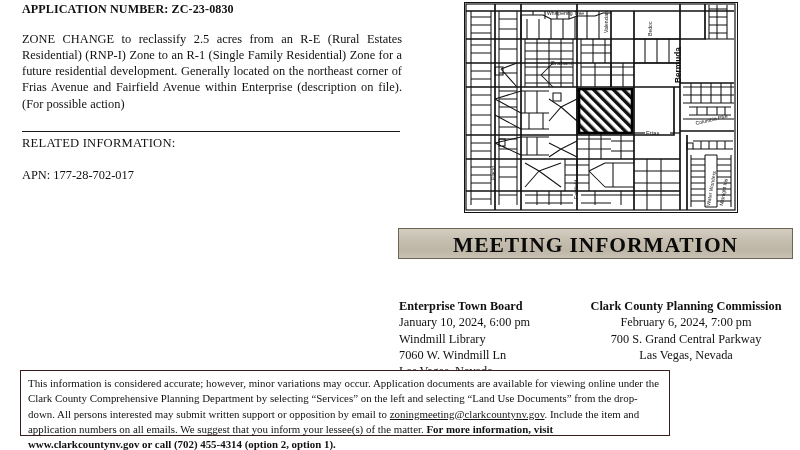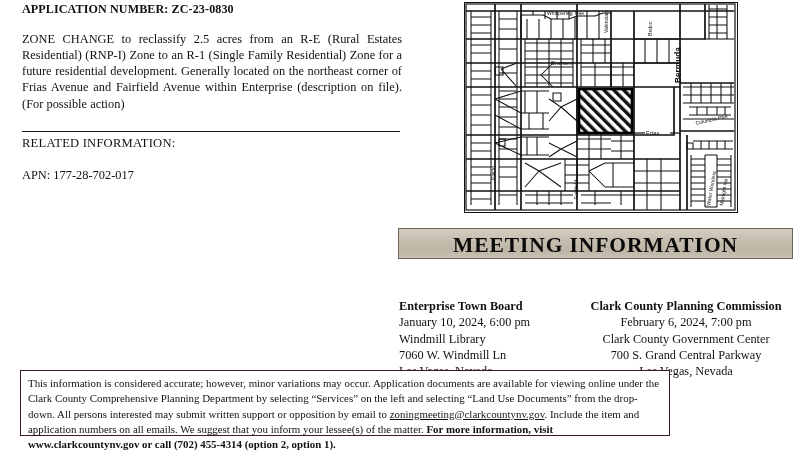--- a/index.html
+++ b/index.html
@@ -300,21 +300,20 @@
   <div class="meeting-col">
     <div class="meeting-name">Enterprise Town Board</div>
     <div class="meeting-line">January 10, 2024, 6:00 pm</div>
     <div class="meeting-line">Windmill Library</div>
     <div class="meeting-line">7060 W. Windmill Ln</div>
     <div class="meeting-line">Las Vegas, Nevada</div>
   </div>
   <div class="meeting-col right">
     <div class="meeting-name">Clark County Planning Commission</div>
     <div class="meeting-line">February 6, 2024, 7:00 pm</div>
-    <div class="meeting-line">Clark County Government Center</div>
     <div class="meeting-line">700 S. Grand Central Parkway</div>
     <div class="meeting-line">Las Vegas, Nevada</div>
   </div>
 </div>
 
 <div id="disclaimer-box">
   <div id="disclaimer-text"><span>This information is considered accurate; however, minor variations may occur. Application documents are available for viewing online under the Clark County Comprehensive Planning Department by selecting “Services” on the left and selecting “Land Use Documents” from the drop-down. All persons interested may submit written support or opposition by email to </span><span class="u">zoningmeeting@clarkcountynv.gov</span><span>.  Include the item and application numbers on all emails. We suggest that you inform your lessee(s) of the matter. </span><span class="b">For more information, visit www.clarkcountynv.gov or call (702) 455-4314 (option 2, option 1).</span></div>
 </div>
 
 </body></html>

